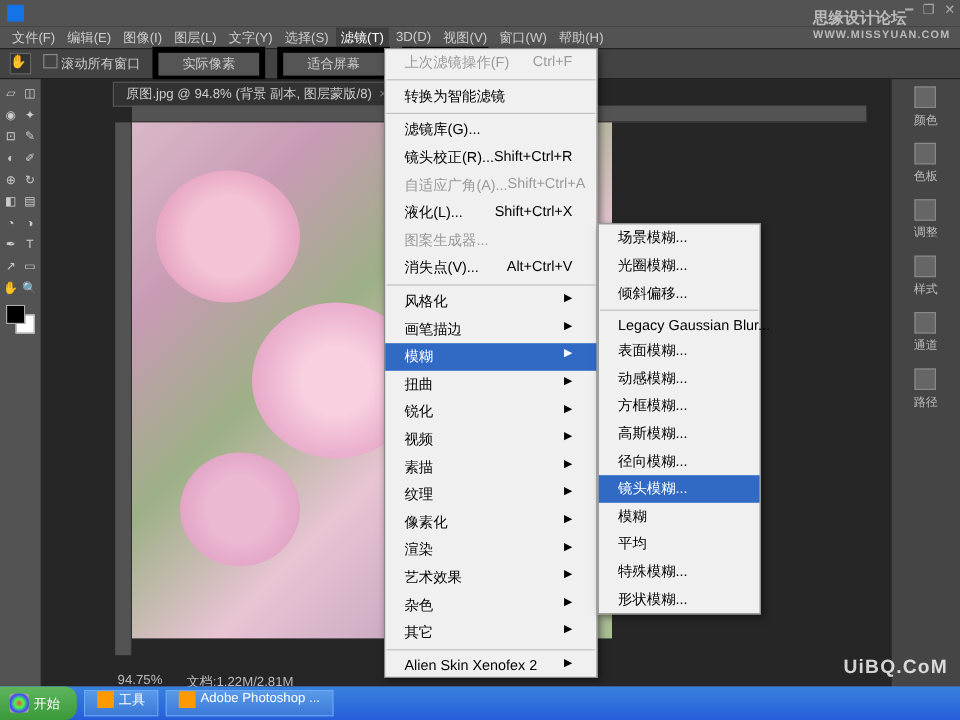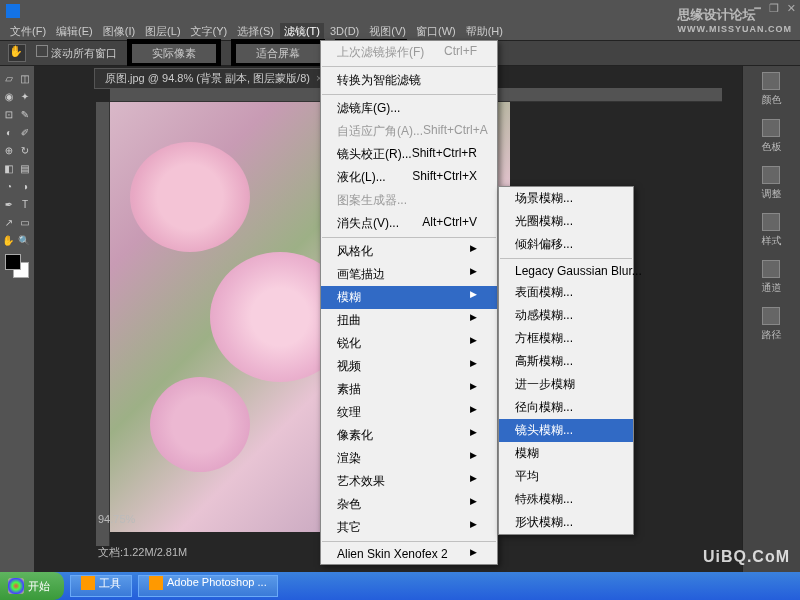--- a/index.html
+++ b/index.html
@@ -26,21 +26,21 @@
 .doc-tab .x { color: #888; margin-left: 6px; }
 .ruler-h { position: absolute; top: 22px; left: 76px; right: 20px; height: 14px; background: #535353; border-bottom: 1px solid #333; }
 .ruler-v { position: absolute; top: 36px; left: 62px; width: 14px; bottom: 30px; background: #535353; border-right: 1px solid #333; }
 .img-box { position: absolute; top: 36px; left: 76px; width: 400px; height: 430px; background: linear-gradient(135deg,#d9b8c8 0%,#c89bb4 20%,#9db086 40%,#e8c4d4 60%,#c8a8c0 80%,#a8c090 100%); overflow: hidden; }
 .flower { position: absolute; border-radius: 50%; }
 .f1 { width: 120px; height: 110px; top: 40px; left: 20px; background: radial-gradient(circle,#f4c4d6 40%,#e8a8c4 70%,transparent 100%); }
 .f2 { width: 140px; height: 130px; top: 150px; left: 100px; background: radial-gradient(circle,#f8d0e0 30%,#ecb4d0 60%,#e09cc0 90%); }
 .f3 { width: 90px; height: 85px; top: 50px; right: 30px; background: radial-gradient(circle,#f0c0d8 40%,#e4a4c8 80%); }
 .f4 { width: 100px; height: 95px; bottom: 60px; left: 40px; background: radial-gradient(circle,#ecb8d2 40%,#e0a0c4 80%); }
 .leaf { position: absolute; width: 60px; height: 100px; background: linear-gradient(#4a6838,#6a8850); border-radius: 0 100% 0 100%; bottom: 120px; right: 100px; transform: rotate(20deg); }
-.status { position: absolute; bottom: 16px; left: 64px; color: #bbb; font-size: 11px; display: flex; gap: 20px; flex-direction: column; }
+.status { position: absolute; bottom: 0; left: 64px; color: #bbb; font-size: 11px; display: flex; gap: 20px; }
 .right-panel { width: 58px; background: #454545; border-left: 1px solid #222; display: flex; flex-direction: column; align-items: center; padding-top: 6px; gap: 12px; color: #bbb; font-size: 10px; }
 .rp-item { display: flex; flex-direction: column; align-items: flex-start; gap: 3px; cursor: pointer; }
 .rp-icon { width: 18px; height: 18px; background: #666; border: 1px solid #888; }
 .dropdown { position: absolute; background: #f0f0f0; border: 1px solid #888; box-shadow: 2px 2px 6px rgba(0,0,0,.5); font-size: 12px; color: #000; }
 .dd1 { top: 40px; left: 320px; width: 178px; }
 .dd2 { top: 186px; left: 498px; width: 136px; }
 .dd-item { padding: 3px 20px 3px 16px; display: flex; justify-content: space-between; cursor: pointer; white-space: nowrap; }
 .dd-item.hl { background: #316ac5; color: #fff; }
 .dd-item.disabled { color: #9a9a9a; }
 .dd-item .arrow { font-size: 9px; }
@@ -189,29 +189,29 @@
       <span>Ctrl+F</span>
     </div>
     <div class="dd-sep"></div>
     <div class="dd-item">
       <span>转换为智能滤镜</span>
     </div>
     <div class="dd-sep"></div>
     <div class="dd-item">
       <span>滤镜库(G)...</span>
     </div>
+    <div class="dd-item">
+      <span>镜头校正(R)...</span>
+      <span>Shift+Ctrl+R</span>
+    </div>
     <div class="dd-item disabled">
       <span>自适应广角(A)...</span>
       <span>Shift+Ctrl+A</span>
     </div>
     <div class="dd-item">
-      <span>镜头校正(R)...</span>
-      <span>Shift+Ctrl+R</span>
-    </div>
-    <div class="dd-item">
       <span>液化(L)...</span>
       <span>Shift+Ctrl+X</span>
     </div>
     <div class="dd-item disabled">
       <span>图案生成器...</span>
     </div>
     <div class="dd-item">
       <span>消失点(V)...</span>
       <span>Alt+Ctrl+V</span>
     </div>
@@ -293,23 +293,20 @@
       <span>表面模糊...</span>
     </div>
     <div class="dd-item">
       <span>动感模糊...</span>
     </div>
     <div class="dd-item">
       <span>方框模糊...</span>
     </div>
     <div class="dd-item">
       <span>高斯模糊...</span>
-    </div>
-    <div class="dd-item">
-      <span>进一步模糊</span>
     </div>
     <div class="dd-item">
       <span>径向模糊...</span>
     </div>
     <div class="dd-item hl">
       <span>镜头模糊...</span>
     </div>
     <div class="dd-item">
       <span>模糊</span>
     </div>

